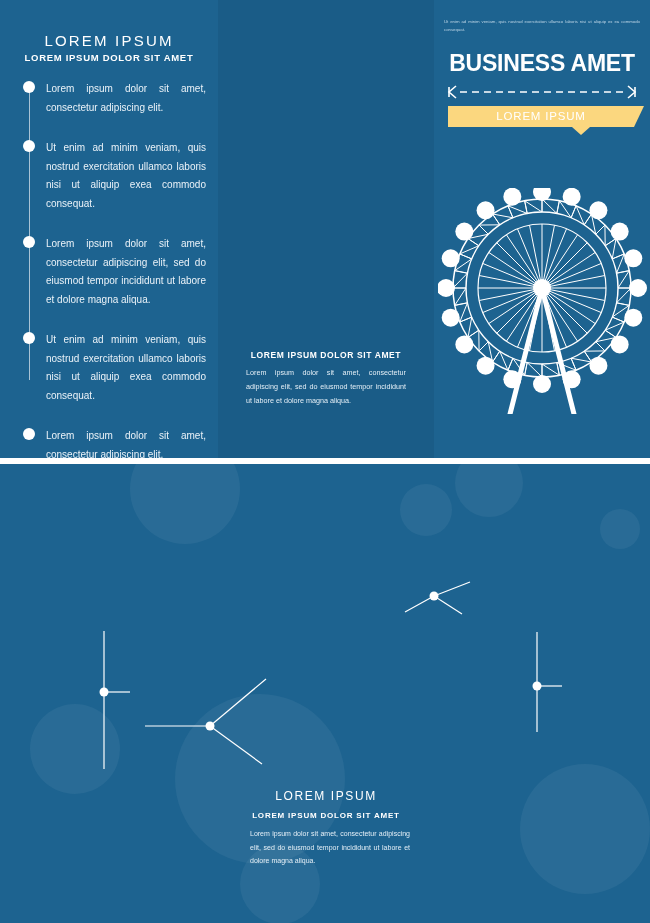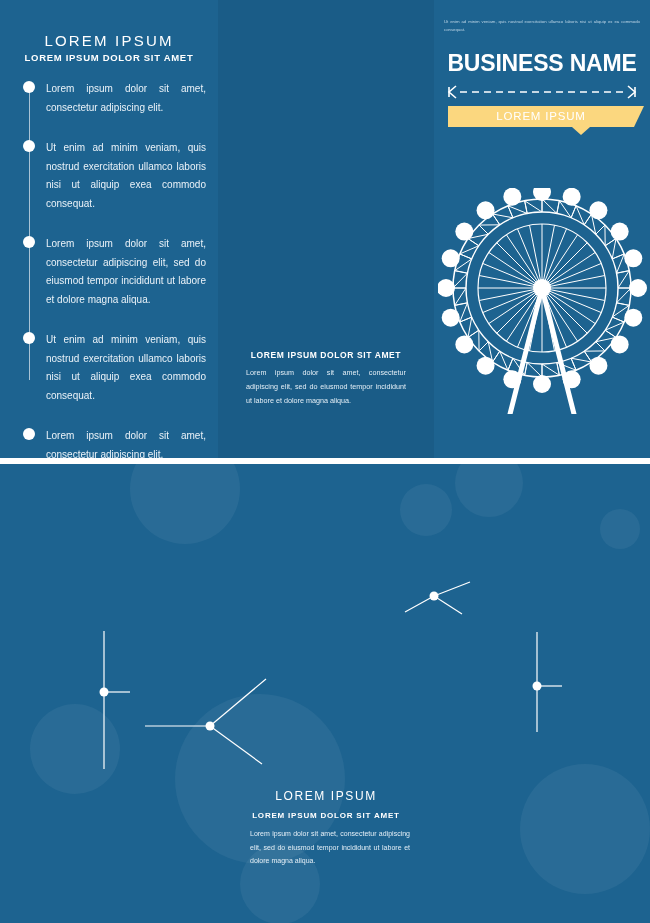--- a/index.html
+++ b/index.html
@@ -102,21 +102,21 @@
       </div>
     </div>
 
     <div class="center-col">
       <div class="cc-title">LOREM IPSUM DOLOR SIT AMET</div>
       <div class="cc-body">Lorem ipsum dolor sit amet, consectetur adipiscing elit, sed do eiusmod tempor incididunt ut labore et dolore magna aliqua.</div>
     </div>
 
     <div class="right-col">
       <div class="rc-micro">Ut enim ad minim veniam, quis nostrud exercitation ullamco laboris nisi ut aliquip ex ea commodo consequat.</div>
-      <div class="rc-name">BUSINESS NAME</div>
+      <div class="rc-name">BUSINESS AMET</div>
 
       <div class="rc-arrowbar">
         <svg width="192" height="16" viewBox="0 0 192 16">
           <line x1="14" y1="8" x2="178" y2="8" stroke="#ffffff" stroke-width="1.6" stroke-dasharray="7 5"></line>
           <polyline points="10,2 3,8 10,14" fill="none" stroke="#ffffff" stroke-width="1.6"></polyline>
           <polyline points="182,2 189,8 182,14" fill="none" stroke="#ffffff" stroke-width="1.6"></polyline>
           <line x1="3" y1="3" x2="3" y2="13" stroke="#ffffff" stroke-width="1.6"></line>
           <line x1="189" y1="3" x2="189" y2="13" stroke="#ffffff" stroke-width="1.6"></line>
         </svg>
       </div>

